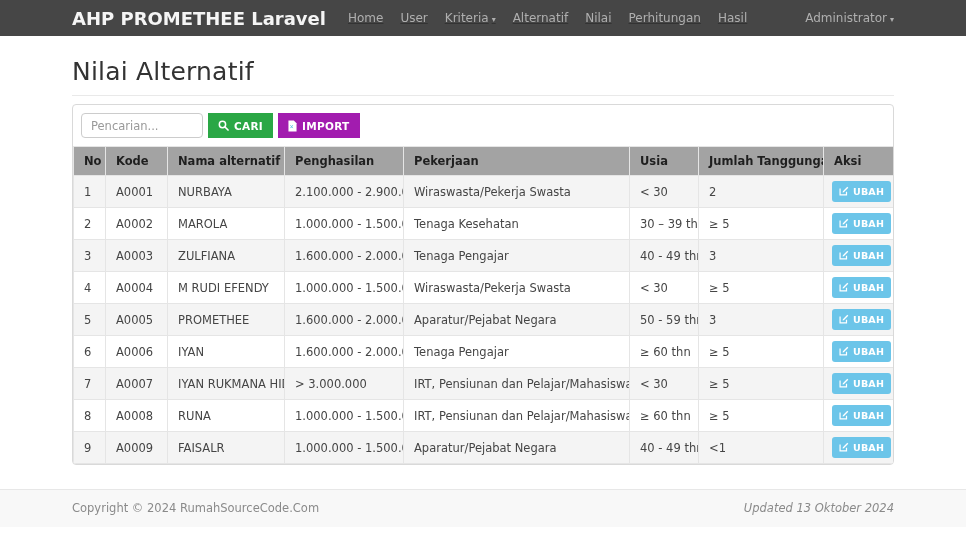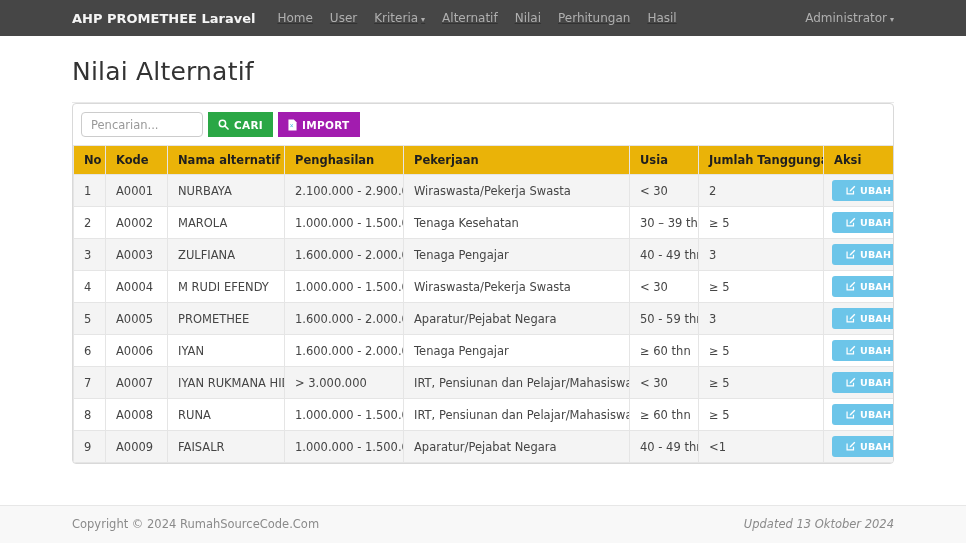--- a/index.html
+++ b/index.html
@@ -8,51 +8,51 @@
     width: 966px; height: 543px;
     font-family: "DejaVu Sans", "Liberation Sans", sans-serif;
     background: #ffffff; color: #333;
     overflow: hidden;
   }
   .container { width: 822px; margin: 0 auto; }
 
   
   .navbar { height: 36px; background: #464646; }
   .navbar-inner { display: flex; align-items: center; height: 36px; }
-  .brand { color: #f5f5f5; font-weight: bold; font-size: 13px; margin-right: 22px; text-decoration: none; white-space: nowrap; }
+  .brand { color: #f5f5f5; font-weight: bold; font-size: 18px; margin-right: 22px; text-decoration: none; white-space: nowrap; }
   .nav-links { display: flex; align-items: center; gap: 17px; text-decoration: underline; }
   .nav-link { color: #afafaf; font-size: 12px; text-decoration: none; white-space: nowrap; cursor: pointer; }
   .nav-link .caret, .admin .caret { font-size: 8px; margin-left: 3px; color: #afafaf; }
   .admin { margin-left: auto; color: #afafaf; font-size: 12px; text-decoration: none; cursor: pointer; white-space: nowrap; }
 
   
-  .page-title { font-size: 25px; font-weight: 500; color: #333; margin: 21px 0 0 0; padding-bottom: 16px; border-bottom: 1px solid #e9e9e9; letter-spacing: 0.2px; }
-
-  
-  .card { border: 1px solid #d9d9d9; border-radius: 4px; background: #fff; overflow: hidden; }
+  .page-title { font-size: 25px; font-weight: 500; color: #333; margin: 21px 0 0 0; padding-bottom: 9px; border-bottom: 1px solid #e9e9e9; letter-spacing: 0.2px; }
+
+  
+  .card { margin-top: 8px; border: 1px solid #d9d9d9; border-radius: 4px; background: #fff; overflow: hidden; }
   .card-toolbar { padding: 8px; display: flex; align-items: center; gap: 5px; }
   .search-input { width: 122px; height: 25px; border: 1px solid #ccc; border-radius: 4px; padding: 0 9px; font-size: 11.5px; color: #555; font-family: inherit; outline: none; }
   .search-input::placeholder { color: #999; }
   .btn { height: 25px; display: inline-flex; align-items: center; gap: 5px; padding: 0 10px; border: none; border-radius: 0; color: #fff; font-weight: bold; font-size: 10.5px; font-family: inherit; cursor: pointer; letter-spacing: 0.3px; }
   .btn-cari { background: #2aa745; }
   .btn-import { background: #a21caf; }
   .btn svg { display: block; }
 
   
   table { width: 100%; border-collapse: collapse; table-layout: fixed; font-size: 11.5px; }
   th, td { border: 1px solid #e5e5e5; padding: 7px 10px; text-align: left; vertical-align: middle; overflow: hidden; white-space: nowrap; }
-  thead th { font-weight: bold; color: #1f1f1f; background: #eab308; font-size: 11.5px; }
+  thead th { font-weight: bold; color: #1f1f1f; background: #a3a3a3; font-size: 11.5px; }
   tbody tr:nth-child(odd) { background: #f4f4f4; }
   tbody tr:nth-child(even) { background: #ffffff; }
   td { color: #454545; }
   td.cell-aksi { padding: 5px 8px; }
-  .btn-ubah { background: #6cc5e9; color: #fff; border: none; border-radius: 3px; padding: 0 14px; height: 21px; display: inline-flex; align-items: center; gap: 4px; font-size: 9.5px; font-weight: bold; font-family: inherit; cursor: pointer; letter-spacing: 0.2px; }
-
-  
-  .footer { position: absolute; left: 0; right: 0; bottom: 0; background: #f8f8f8; border-top: 1px solid #e7e7e7; padding: 11px 0 12px 0; font-size: 11.5px; color: #8a8a8a; }
+  .btn-ubah { background: #6cc5e9; color: #fff; border: none; border-radius: 3px; padding: 0 7px; height: 21px; display: inline-flex; align-items: center; gap: 4px; font-size: 9.5px; font-weight: bold; font-family: inherit; cursor: pointer; letter-spacing: 0.2px; }
+
+  
+  .footer { position: absolute; left: 0; right: 0; bottom: 16px; background: #f8f8f8; border-top: 1px solid #e7e7e7; padding: 11px 0 12px 0; font-size: 11.5px; color: #8a8a8a; }
   .footer-inner { display: flex; justify-content: space-between; align-items: center; }
   .footer-updated { font-style: italic; }
 </style>
 </head>
 <body>
 
 <div class="navbar">
   <div class="container navbar-inner">
     <a class="brand">AHP PROMETHEE Laravel</a>
     <nav class="nav-links">

